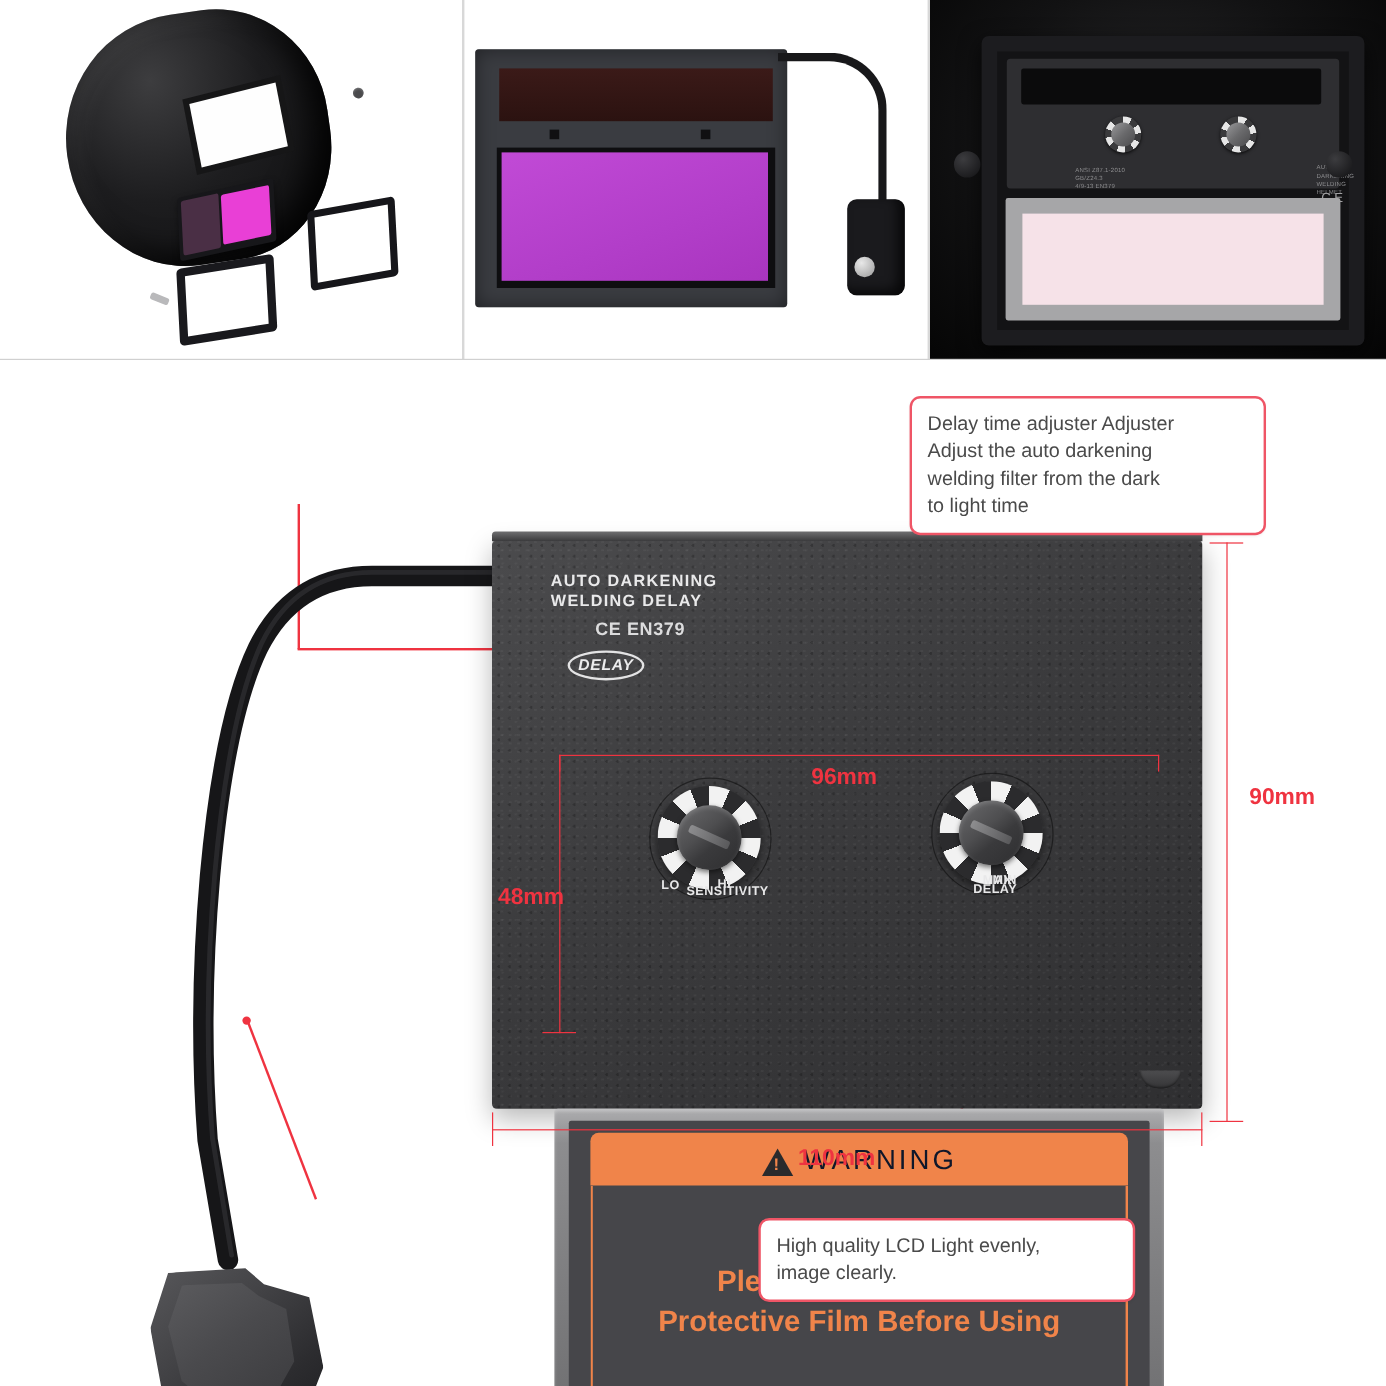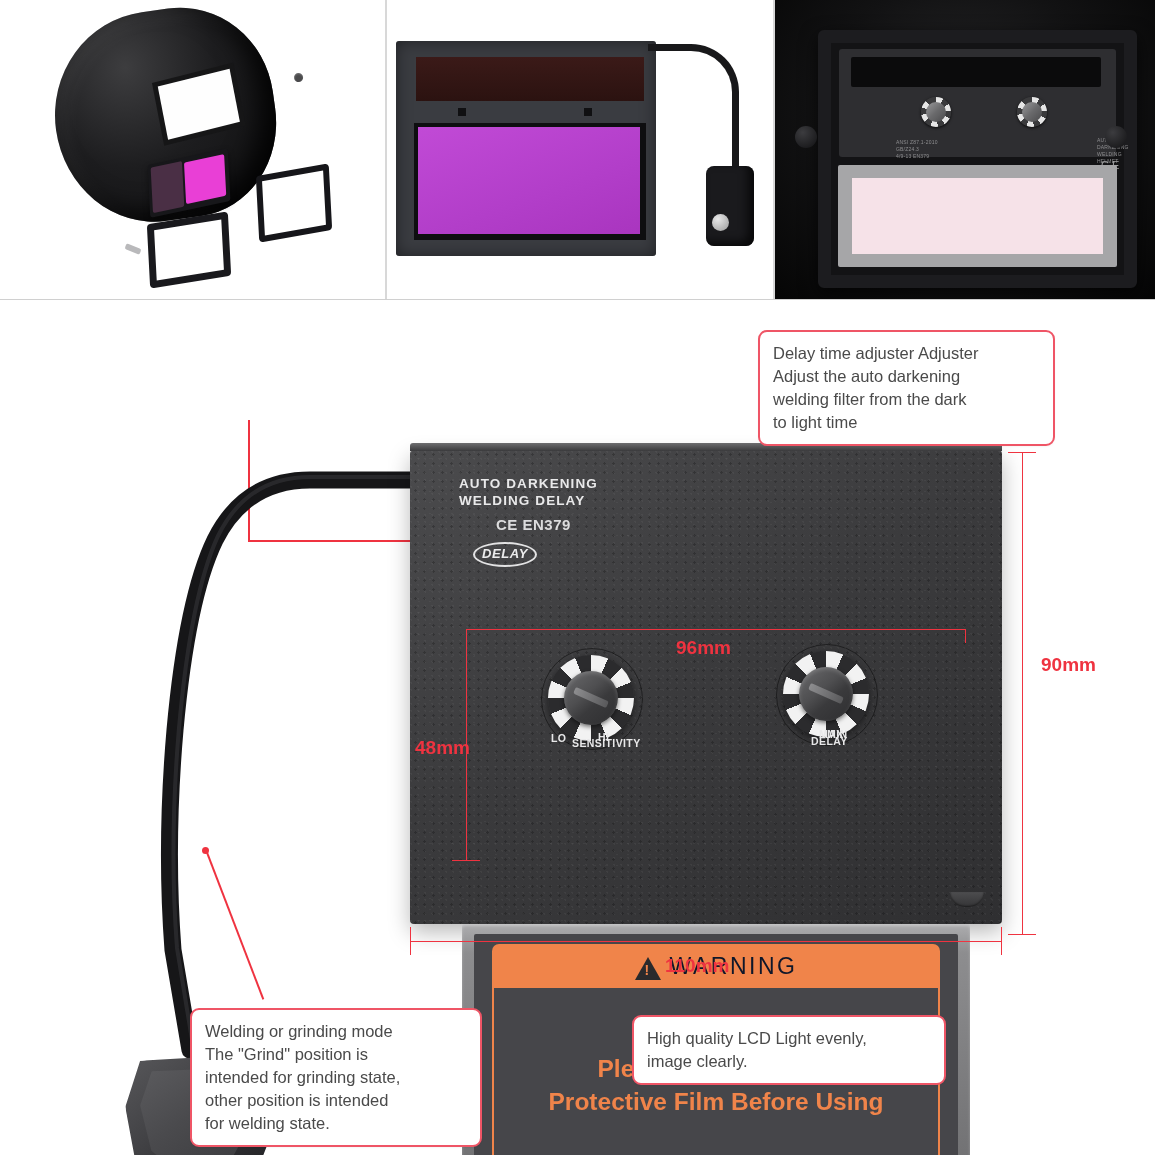--- a/index.html
+++ b/index.html
@@ -329,22 +329,17 @@
 
     <div class="dimline dl-h" style="left:410px;top:641px;width:592px;"></div>
     <div class="dimline dl-v" style="left:410px;top:627px;height:28px;"></div>
     <div class="dimline dl-v" style="left:1001px;top:627px;height:28px;"></div>
     <div class="dim-txt" style="left:665px;top:655px;">110mm</div>
 
     <div class="callout co-delay">Delay time adjuster Adjuster
 Adjust the auto darkening
 welding filter from the dark
 to light time</div>
-    <div class="callout co-mode">Welding or grinding mode
-The "Grind" position is
-intended for grinding state,
-other position is intended
-for welding state.</div>
     <div class="callout co-lcd">High quality LCD   Light evenly,
 image clearly.</div>
 
   </div>
 </div>
 
 </body></html>

